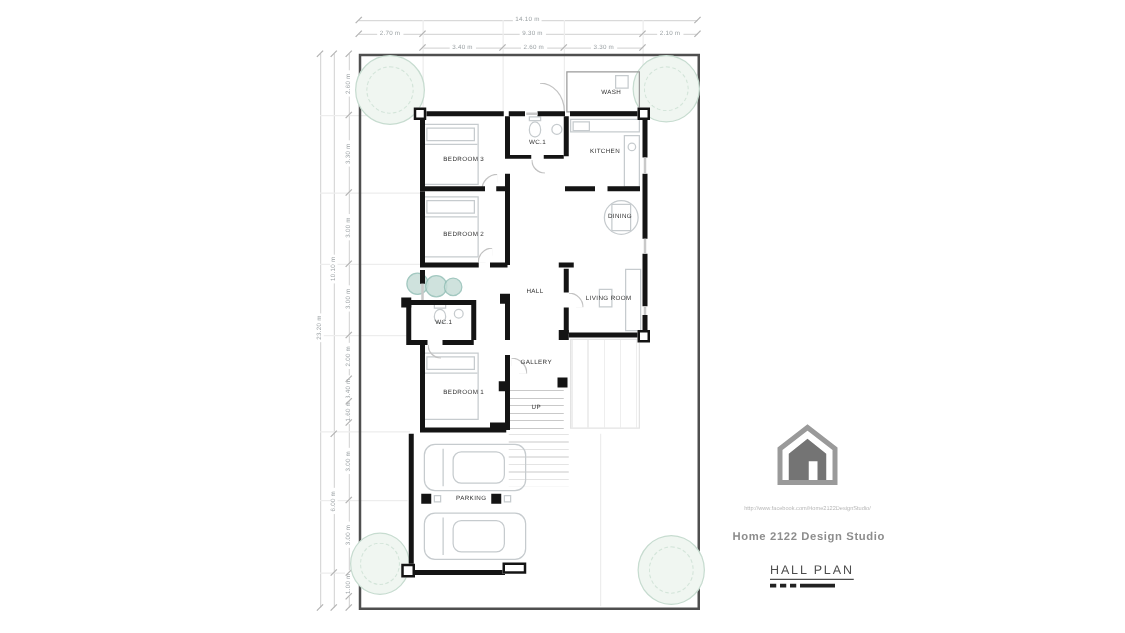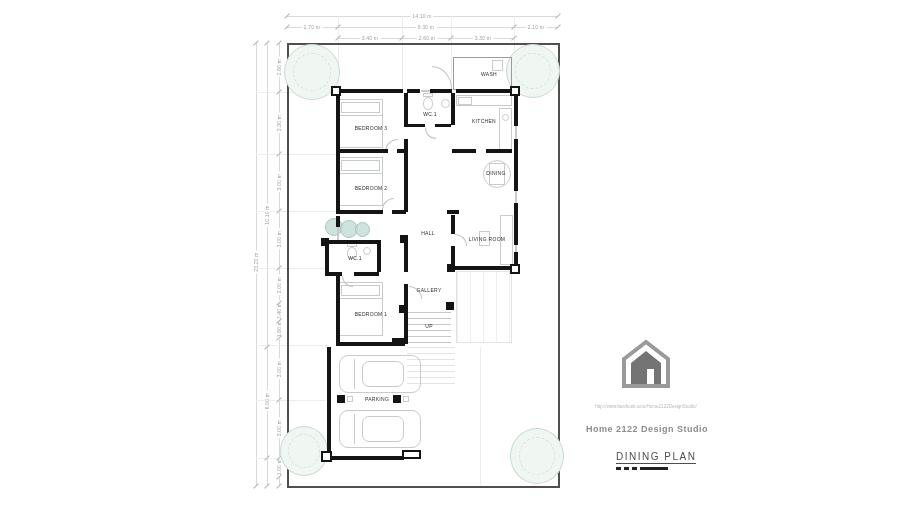--- a/index.html
+++ b/index.html
@@ -260,21 +260,21 @@
     </div>
 
   <div style="position:absolute;left:618px;top:338px;width:56px;height:52px">
     <svg width="56" height="52" viewBox="0 0 56 52">
       <path d="M6 21 L28 4 L50 21 L50 48 L6 48 Z" fill="none" stroke="#9a9a9a" stroke-width="4"></path>
       <path d="M13 46 L13 25 L28 13 L43 25 L43 46 L36 46 L36 31 L29 31 L29 46 Z" fill="#747474"></path>
     </svg>
   </div>
   <div class="studio-name">Home 2122 Design Studio</div>
   <div class="studio-url">http://www.facebook.com/Home2122DesignStudio/</div>
-  <div class="plan-title">DINING PLAN</div>
+  <div class="plan-title">HALL PLAN</div>
   <div class="scalebar">
     <span class="sq"></span>
     <span class="sq"></span>
     <span class="sq"></span>
     <span class="bar"></span>
   </div>
 
 </div>
 
 </body></html>

